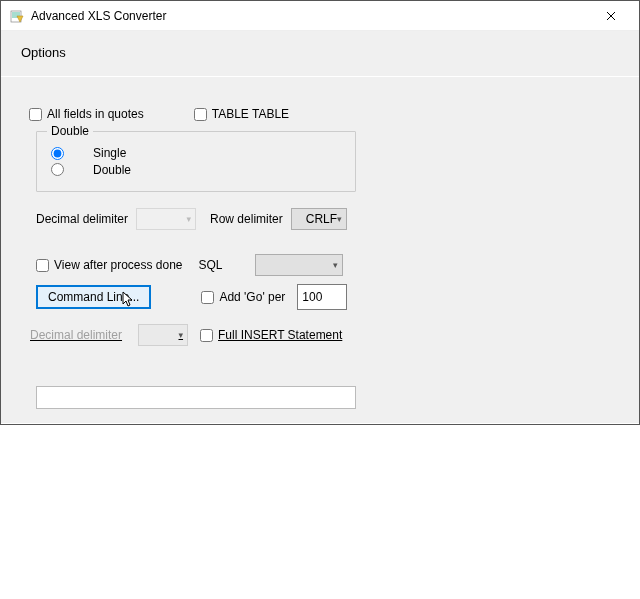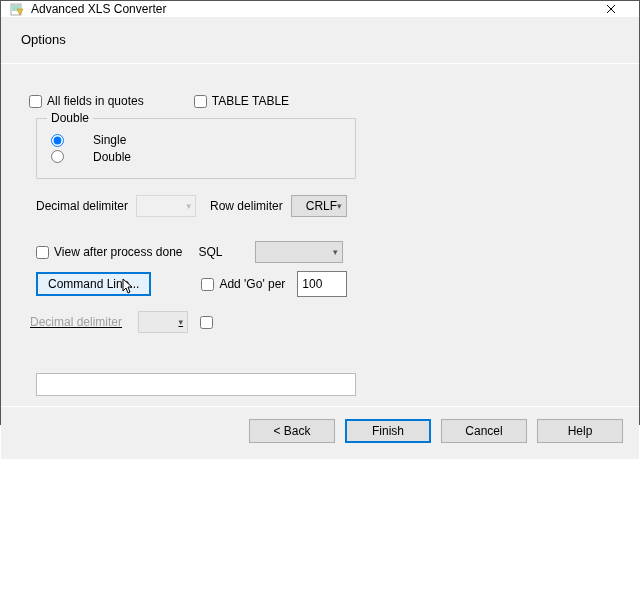--- a/index.html
+++ b/index.html
@@ -290,28 +290,23 @@
     <div class="row" style="margin-left:9px;text-decoration:underline;">
       <span class="label-static disabled-text">Decimal delimiter</span>
       <span class="gap" style="width:8px;"></span>
       <span class="select disabled" style="width:28px;">
         <span></span>
         <span class="chev">▾</span>
       </span>
       <span class="gap" style="width:12px;"></span>
       <label class="checkbox">
         <input type="checkbox" style="">
+        <span>Full INSERT Statement</span>
       </label>
     </div>
 
     <input class="wide-input" value="" style="">
 
   </div>
 
   <div class="divider"></div>
-  <div class="btn-bar">
-    <button class="btn">&lt; Back</button>
-    <button class="btn primary">Finish</button>
-    <button class="btn">Cancel</button>
-    <button class="btn">Help</button>
-  </div>
 
 </div>
 
 </body></html>

